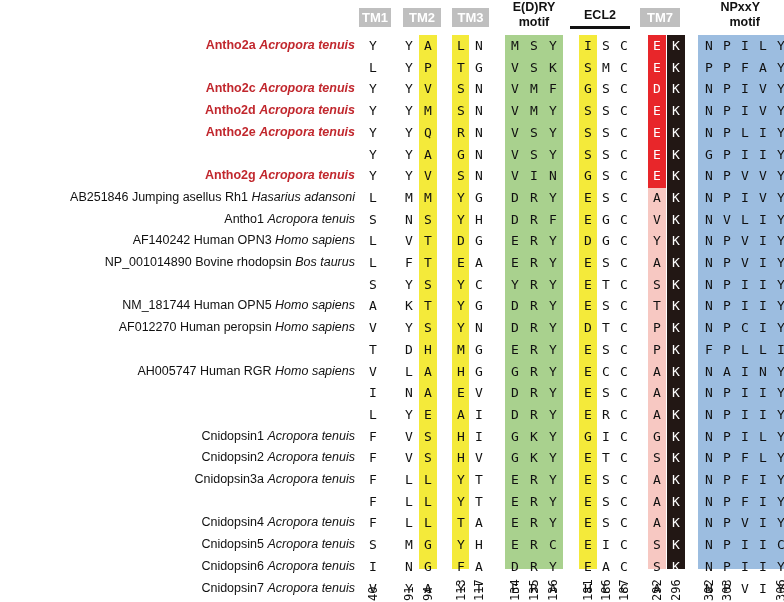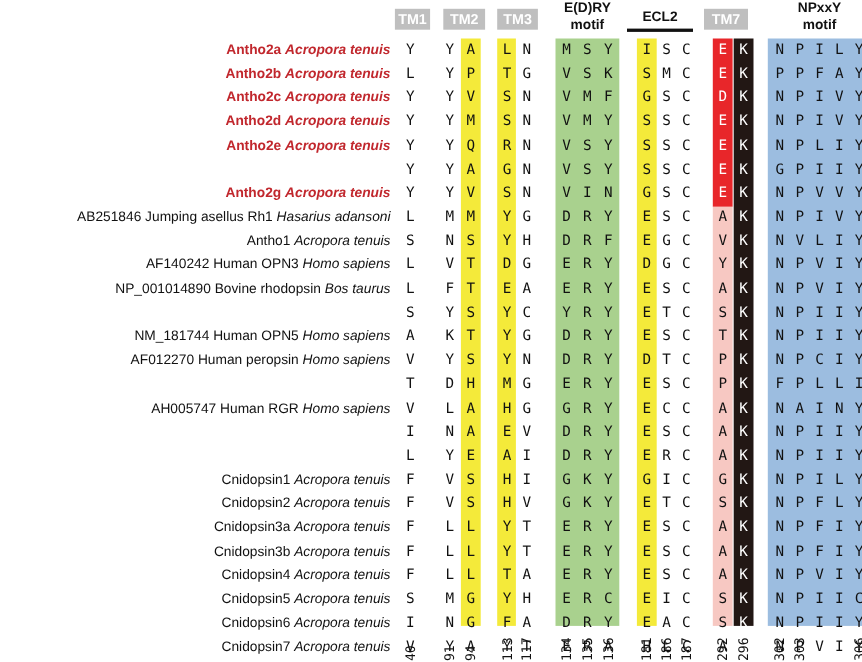--- a/index.html
+++ b/index.html
@@ -35,21 +35,21 @@
   <div class="hdr-box" style="left:359px; width:32px;">TM1</div>
   <div class="hdr-box" style="left:403px; width:38px;">TM2</div>
   <div class="hdr-box" style="left:452px; width:37px;">TM3</div>
   <div class="hdr-text" style="left:505px; top:0px; width:58px;">
     <div>E(D)RY</div>
     <div>motif</div>
   </div>
   <div class="hdr-text" style="left:570px; top:8px; width:60px;">ECL2</div>
   <div class="ecl-line"></div>
   <div class="hdr-box" style="left:640px; width:40px;">TM7</div>
-  <div class="hdr-text" style="left:710px; top:0px; width:70px;">
+  <div class="hdr-text" style="left:690px; top:0px; width:70px;text-align:right;">
     <div>NPxxY</div>
     <div>motif</div>
   </div>
 
   <div id="rows">
       <div class="row" style="top: 35px;">
         <div class="label red"><span>Antho2a</span> <span class="sp">Acropora tenuis</span></div>
         <div class="cell" style="left: 364px;">Y</div>
         <div class="cell" style="left: 400px;">Y</div>
         <div class="cell" style="left: 419px;">A</div>
@@ -63,21 +63,20 @@
         <div class="cell" style="left: 615px;">C</div>
         <div class="cell white" style="left: 648px;">E</div>
         <div class="cell white" style="left: 667px;">K</div>
         <div class="cell" style="left: 700px;">N</div>
         <div class="cell" style="left: 718px;">P</div>
         <div class="cell" style="left: 736px;">I</div>
         <div class="cell" style="left: 754px;">L</div>
         <div class="cell" style="left: 772px;">Y</div>
       </div>
       <div class="row" style="top: 56.7px;">
-        <div class="label red"><span>Antho2b</span> <span class="sp">Acropora tenuis</span></div>
         <div class="cell" style="left: 364px;">L</div>
         <div class="cell" style="left: 400px;">Y</div>
         <div class="cell" style="left: 419px;">P</div>
         <div class="cell" style="left: 452px;">T</div>
         <div class="cell" style="left: 470px;">G</div>
         <div class="cell" style="left: 506px;">V</div>
         <div class="cell" style="left: 525px;">S</div>
         <div class="cell" style="left: 544px;">K</div>
         <div class="cell" style="left: 579px;">S</div>
         <div class="cell" style="left: 597px;">M</div>
@@ -478,21 +477,20 @@
         <div class="cell" style="left: 615px;">C</div>
         <div class="cell" style="left: 648px;">A</div>
         <div class="cell white" style="left: 667px;">K</div>
         <div class="cell" style="left: 700px;">N</div>
         <div class="cell" style="left: 718px;">P</div>
         <div class="cell" style="left: 736px;">F</div>
         <div class="cell" style="left: 754px;">I</div>
         <div class="cell" style="left: 772px;">Y</div>
       </div>
       <div class="row" style="top: 490.7px;">
-        <div class="label"><span>Cnidopsin3b</span> <span class="sp">Acropora tenuis</span></div>
         <div class="cell" style="left: 364px;">F</div>
         <div class="cell" style="left: 400px;">L</div>
         <div class="cell" style="left: 419px;">L</div>
         <div class="cell" style="left: 452px;">Y</div>
         <div class="cell" style="left: 470px;">T</div>
         <div class="cell" style="left: 506px;">E</div>
         <div class="cell" style="left: 525px;">R</div>
         <div class="cell" style="left: 544px;">Y</div>
         <div class="cell" style="left: 579px;">E</div>
         <div class="cell" style="left: 597px;">S</div>

